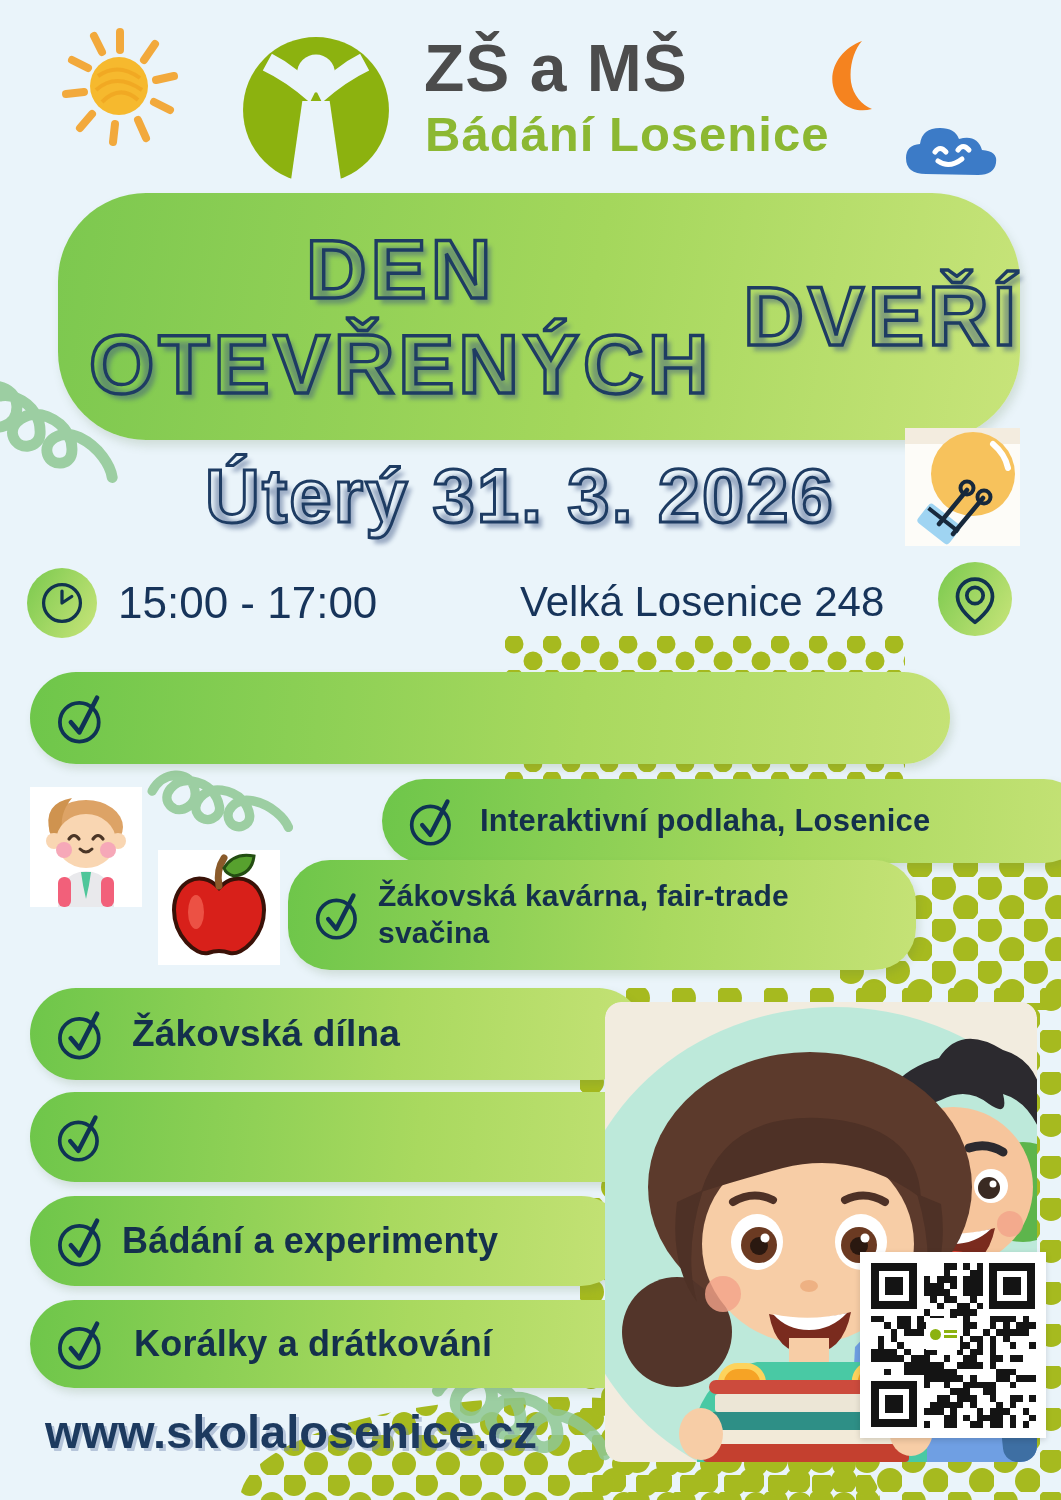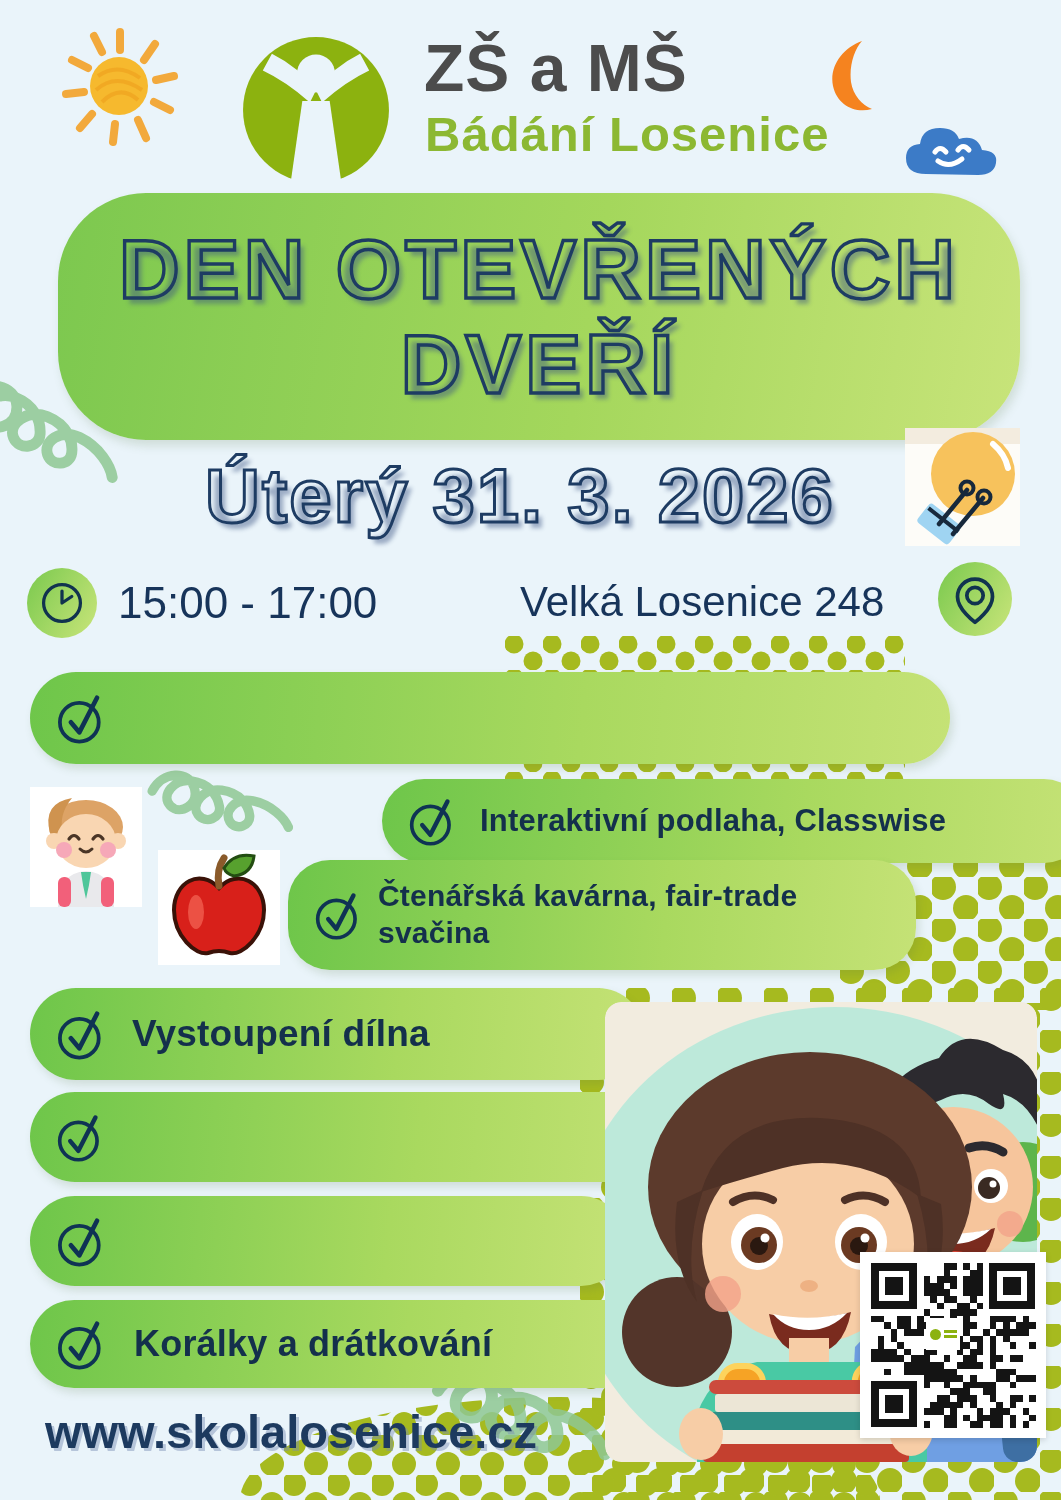--- a/index.html
+++ b/index.html
@@ -10,21 +10,21 @@
     color:#17345a;
   }
   .abs{position:absolute;}
   
   .school-name{left:424px;top:30px;font-size:66px;font-weight:700;color:#4c4c4c;letter-spacing:1px;}
   .school-town{left:425px;top:106px;font-size:49px;font-weight:700;color:#8cb832;letter-spacing:1px;}
   
   .title-banner{
     left:58px;top:193px;width:962px;height:247px;border-radius:88px;
     background:linear-gradient(100deg,#7cc84f 0%,#a4d75c 55%,#c8e47a 100%);
-    display:flex;flex-direction:column;align-items:center;justify-content:center;
+    display:flex;flex-direction:row;align-items:center;justify-content:center;
     box-shadow:3px 6px 10px rgba(90,120,70,.18);
   }
   .outline{
     color:transparent;
     -webkit-text-stroke:3.4px #1e3c63;
     text-shadow:5px 6px 4px rgba(60,84,130,.45);
     font-weight:700;
   }
   .title-line{font-size:84px;line-height:1.12;letter-spacing:4px;text-align:center;}
   
@@ -202,51 +202,52 @@
       <circle cx="30" cy="37" r="23" fill="none" stroke="#0f3354" stroke-width="4.5"></circle>
       <path d="M20 37 L30 49 L51 8" fill="none" stroke="#0f3354" stroke-width="5.5" stroke-linecap="round" stroke-linejoin="round"></path>
     </svg>
 </div>
 
 <div class="banner" style="left:382px;top:779px;width:656px;height:84px">
   <svg class="chk" width="52" height="56" viewBox="0 0 64 64">
       <circle cx="30" cy="37" r="23" fill="none" stroke="#0f3354" stroke-width="4.5"></circle>
       <path d="M20 37 L30 49 L51 8" fill="none" stroke="#0f3354" stroke-width="5.5" stroke-linecap="round" stroke-linejoin="round"></path>
     </svg>
-  <span class="txt" style="font-size:31px;margin-left:8px">Interaktivní podlaha, Classwise</span>
+  <span class="txt" style="font-size:31px;margin-left:8px">Interaktivní podlaha, Losenice</span>
 </div>
 
 <div class="banner wrap" style="left:288px;top:860px;width:580px;height:110px;border-radius:42px">
   <svg class="chk" width="52" height="56" viewBox="0 0 64 64">
       <circle cx="30" cy="37" r="23" fill="none" stroke="#0f3354" stroke-width="4.5"></circle>
       <path d="M20 37 L30 49 L51 8" fill="none" stroke="#0f3354" stroke-width="5.5" stroke-linecap="round" stroke-linejoin="round"></path>
     </svg>
-  <span class="txt" style="font-size:30px;width:470px">Čtenářská kavárna, fair-trade svačina</span>
+  <span class="txt" style="font-size:30px;width:470px">Žákovská kavárna, fair-trade svačina</span>
 </div>
 
 <div class="banner" style="left:30px;top:988px;width:566px;height:92px">
   <svg class="chk" width="54" height="58" viewBox="0 0 64 64">
       <circle cx="30" cy="37" r="23" fill="none" stroke="#0f3354" stroke-width="4.5"></circle>
       <path d="M20 37 L30 49 L51 8" fill="none" stroke="#0f3354" stroke-width="5.5" stroke-linecap="round" stroke-linejoin="round"></path>
     </svg>
-  <span class="txt" style="font-size:37px;margin-left:10px">Vystoupení dílna</span>
+  <span class="txt" style="font-size:37px;margin-left:10px">Žákovská dílna</span>
 </div>
 
 <div class="banner" style="left:30px;top:1092px;width:600px;height:90px">
   <svg class="chk" width="52" height="56" viewBox="0 0 64 64">
       <circle cx="30" cy="37" r="23" fill="none" stroke="#0f3354" stroke-width="4.5"></circle>
       <path d="M20 37 L30 49 L51 8" fill="none" stroke="#0f3354" stroke-width="5.5" stroke-linecap="round" stroke-linejoin="round"></path>
     </svg>
 </div>
 
 <div class="banner" style="left:30px;top:1196px;width:548px;height:90px">
   <svg class="chk" width="54" height="58" viewBox="0 0 64 64">
       <circle cx="30" cy="37" r="23" fill="none" stroke="#0f3354" stroke-width="4.5"></circle>
       <path d="M20 37 L30 49 L51 8" fill="none" stroke="#0f3354" stroke-width="5.5" stroke-linecap="round" stroke-linejoin="round"></path>
     </svg>
+  <span class="txt" style="font-size:36px">Bádání a experimenty</span>
 </div>
 
 <div class="banner" style="left:30px;top:1300px;width:580px;height:88px">
   <svg class="chk" width="54" height="58" viewBox="0 0 64 64">
       <circle cx="30" cy="37" r="23" fill="none" stroke="#0f3354" stroke-width="4.5"></circle>
       <path d="M20 37 L30 49 L51 8" fill="none" stroke="#0f3354" stroke-width="5.5" stroke-linecap="round" stroke-linejoin="round"></path>
     </svg>
   <span class="txt" style="font-size:36px;margin-left:12px">Korálky a drátkování</span>
 </div>
 

